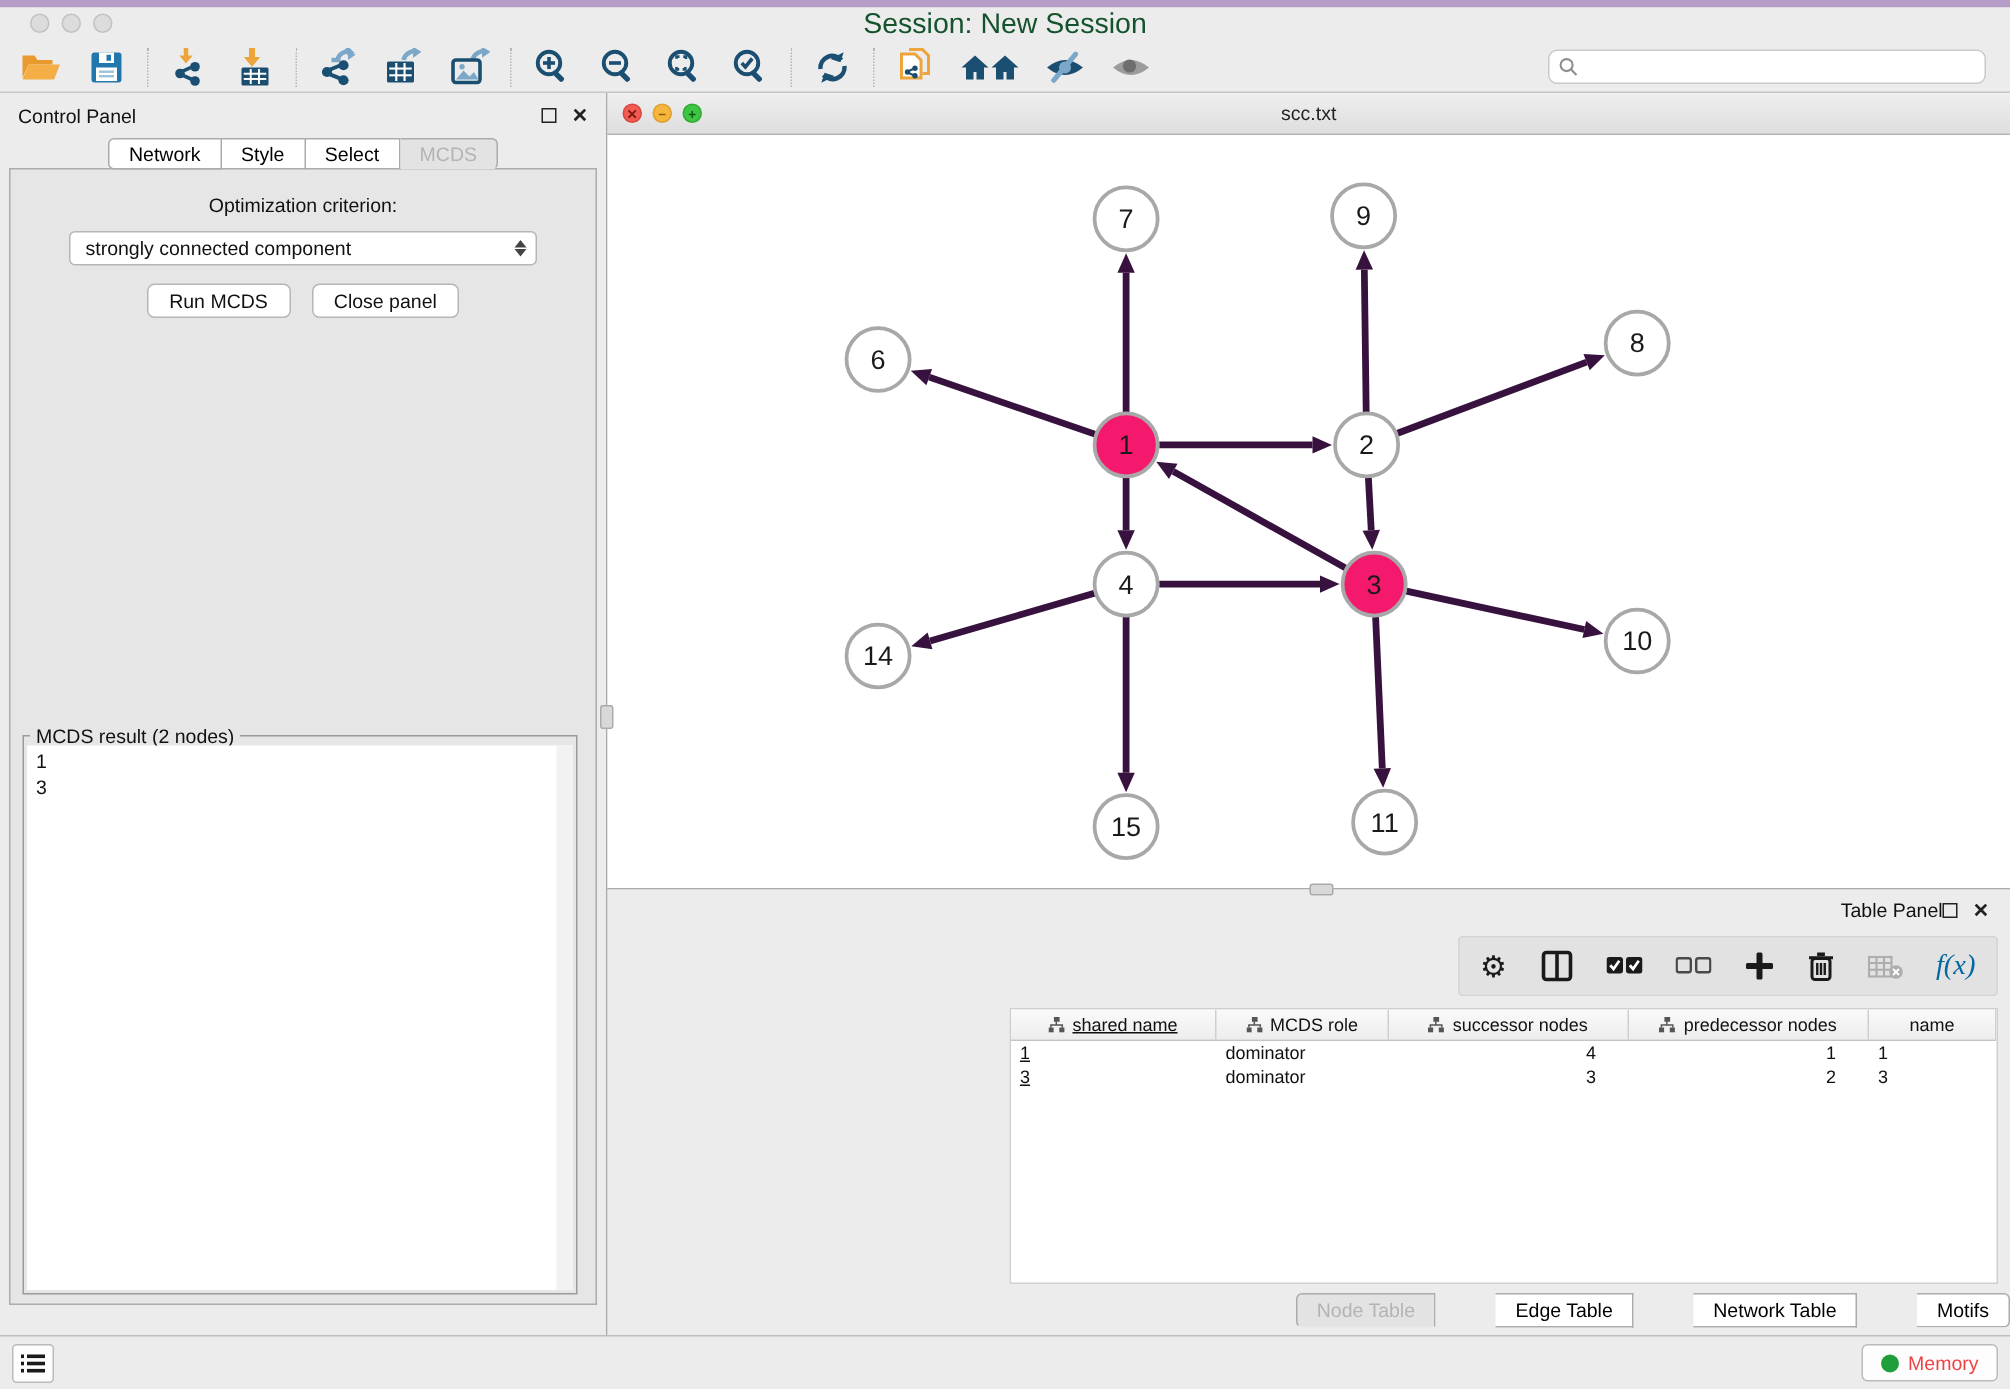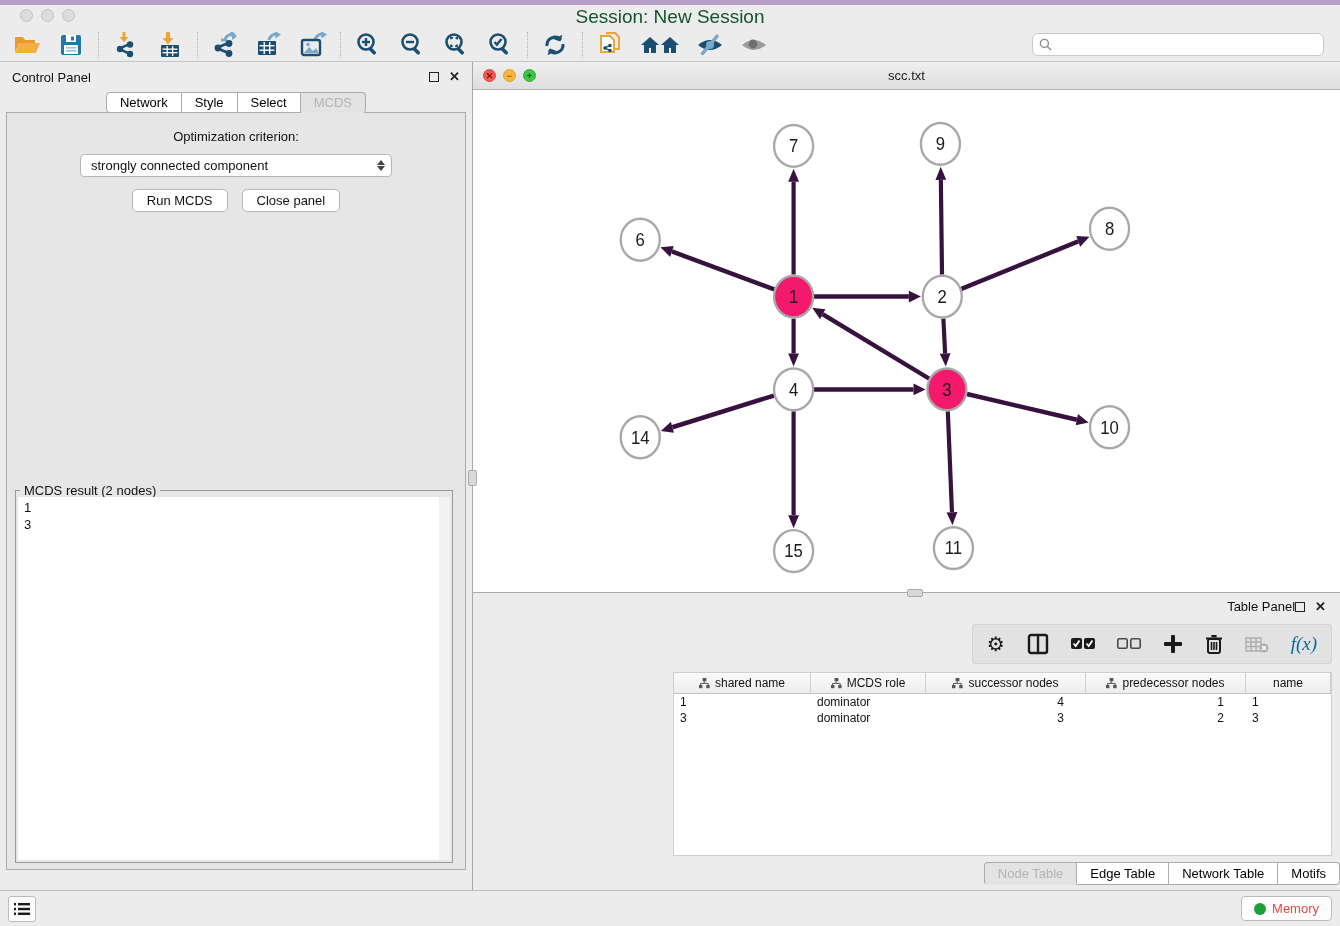--- a/index.html
+++ b/index.html
@@ -20,21 +20,21 @@
   .tb-btn { width:30px; height:28px; display:flex; align-items:center; justify-content:center; cursor:pointer; }
   .tb-btn svg { display:block; }
   .search-wrap { margin-left:auto; margin-right:6px; width:292px; height:23px; background:#fff; border:1px solid #c9c9c9; border-radius:6px; display:flex; align-items:center; padding:0 6px; }
   .search-wrap svg { flex:0 0 auto; }
   .search-wrap input { border:none; outline:none; width:100%; font-size:12px; margin-left:4px; background:transparent; }
 
   
   .main { flex:1; display:flex; min-height:0; }
 
   
-  .control-panel { width:473px; background:#ececec; border-right:1px solid #a9a9a9; position:relative; display:flex; flex-direction:column; }
+  .control-panel { width:405px; background:#ececec; border-right:1px solid #a9a9a9; position:relative; display:flex; flex-direction:column; }
   .cp-header { height:30px; display:flex; align-items:center; padding:0 12px; }
   .cp-title { font-size:13px; color:#111; }
   .panel-icons { margin-left:auto; display:flex; gap:10px; align-items:center; }
   .float-icon { width:10px; height:10px; border:1.5px solid #222; display:inline-block; }
   .close-icon { font-size:13px; font-weight:bold; color:#222; line-height:10px; }
 
   .tabs-row { display:flex; justify-content:center; position:relative; z-index:2; }
   .tab { font-size:13px; padding:2px 13px; background:#fff; border:1px solid #ababab; border-left:none; color:#000; cursor:pointer; }
   .tab:first-child { border-left:1px solid #ababab; border-radius:4px 0 0 4px; }
   .tab:last-child { border-radius:0 4px 4px 0; }
@@ -83,24 +83,24 @@
   .tpt-icon.disabled { color:#0369a1; cursor:default; }
   .gear-glyph { font-size:20px; }
   .fx-glyph { font-family:"Liberation Serif", serif; font-style:italic; font-size:19px; }
 
   .tp-table { margin:8px 8px 0 12px; background:#fff; border:1px solid #cfcfcf; flex:1; overflow:hidden; }
   .thead { display:flex; background:linear-gradient(#fafafa,#ededed); border-bottom:1px solid #c4c4c4; height:21px; }
   .th { display:flex; align-items:center; justify-content:center; gap:5px; font-size:12px; color:#111; border-right:1px solid #cfcfcf; position:relative; }
   .th svg { flex:0 0 auto; }
   .trow { display:flex; height:16px; align-items:center; font-size:12px; color:#111; }
   .td { padding:0 6px; white-space:nowrap; overflow:hidden; }
-  .col0 { width:137px; } .col1 { width:115px; } .col2 { width:160px; } .col3 { width:160px; } .col4 { width:85px; }
+  .col0 { width:137px;text-decoration:underline; } .col1 { width:115px; } .col2 { width:160px; } .col3 { width:160px; } .col4 { width:85px; }
   .align-right { text-align:right; padding-right:22px; }
 
-  .tp-tabs { height:34px; display:flex; align-items:center; justify-content:center; }
+  .tp-tabs { height:34px; display:flex; align-items:center; justify-content:center;gap:40px; }
   .tp-tabs .tab { padding:3px 13px; }
 
   
   .statusbar { height:36px; background:#ececec; border-top:1px solid #bdbdbd; display:flex; align-items:center; padding:0 8px; }
   .list-btn { width:28px; height:26px; background:#fdfdfd; border:1px solid #bbb; border-radius:3px; display:flex; align-items:center; justify-content:center; cursor:pointer; }
   .memory-btn { margin-left:auto; height:25px; background:#fdfdfd; border:1px solid #bbb; border-radius:4px; display:flex; align-items:center; gap:6px; padding:0 12px; font-size:13px; color:#ef4444; cursor:pointer; }
   .mem-dot { width:12px; height:12px; border-radius:50%; background:#1f9e3c; }
 </style>
 </head>
 <body>

